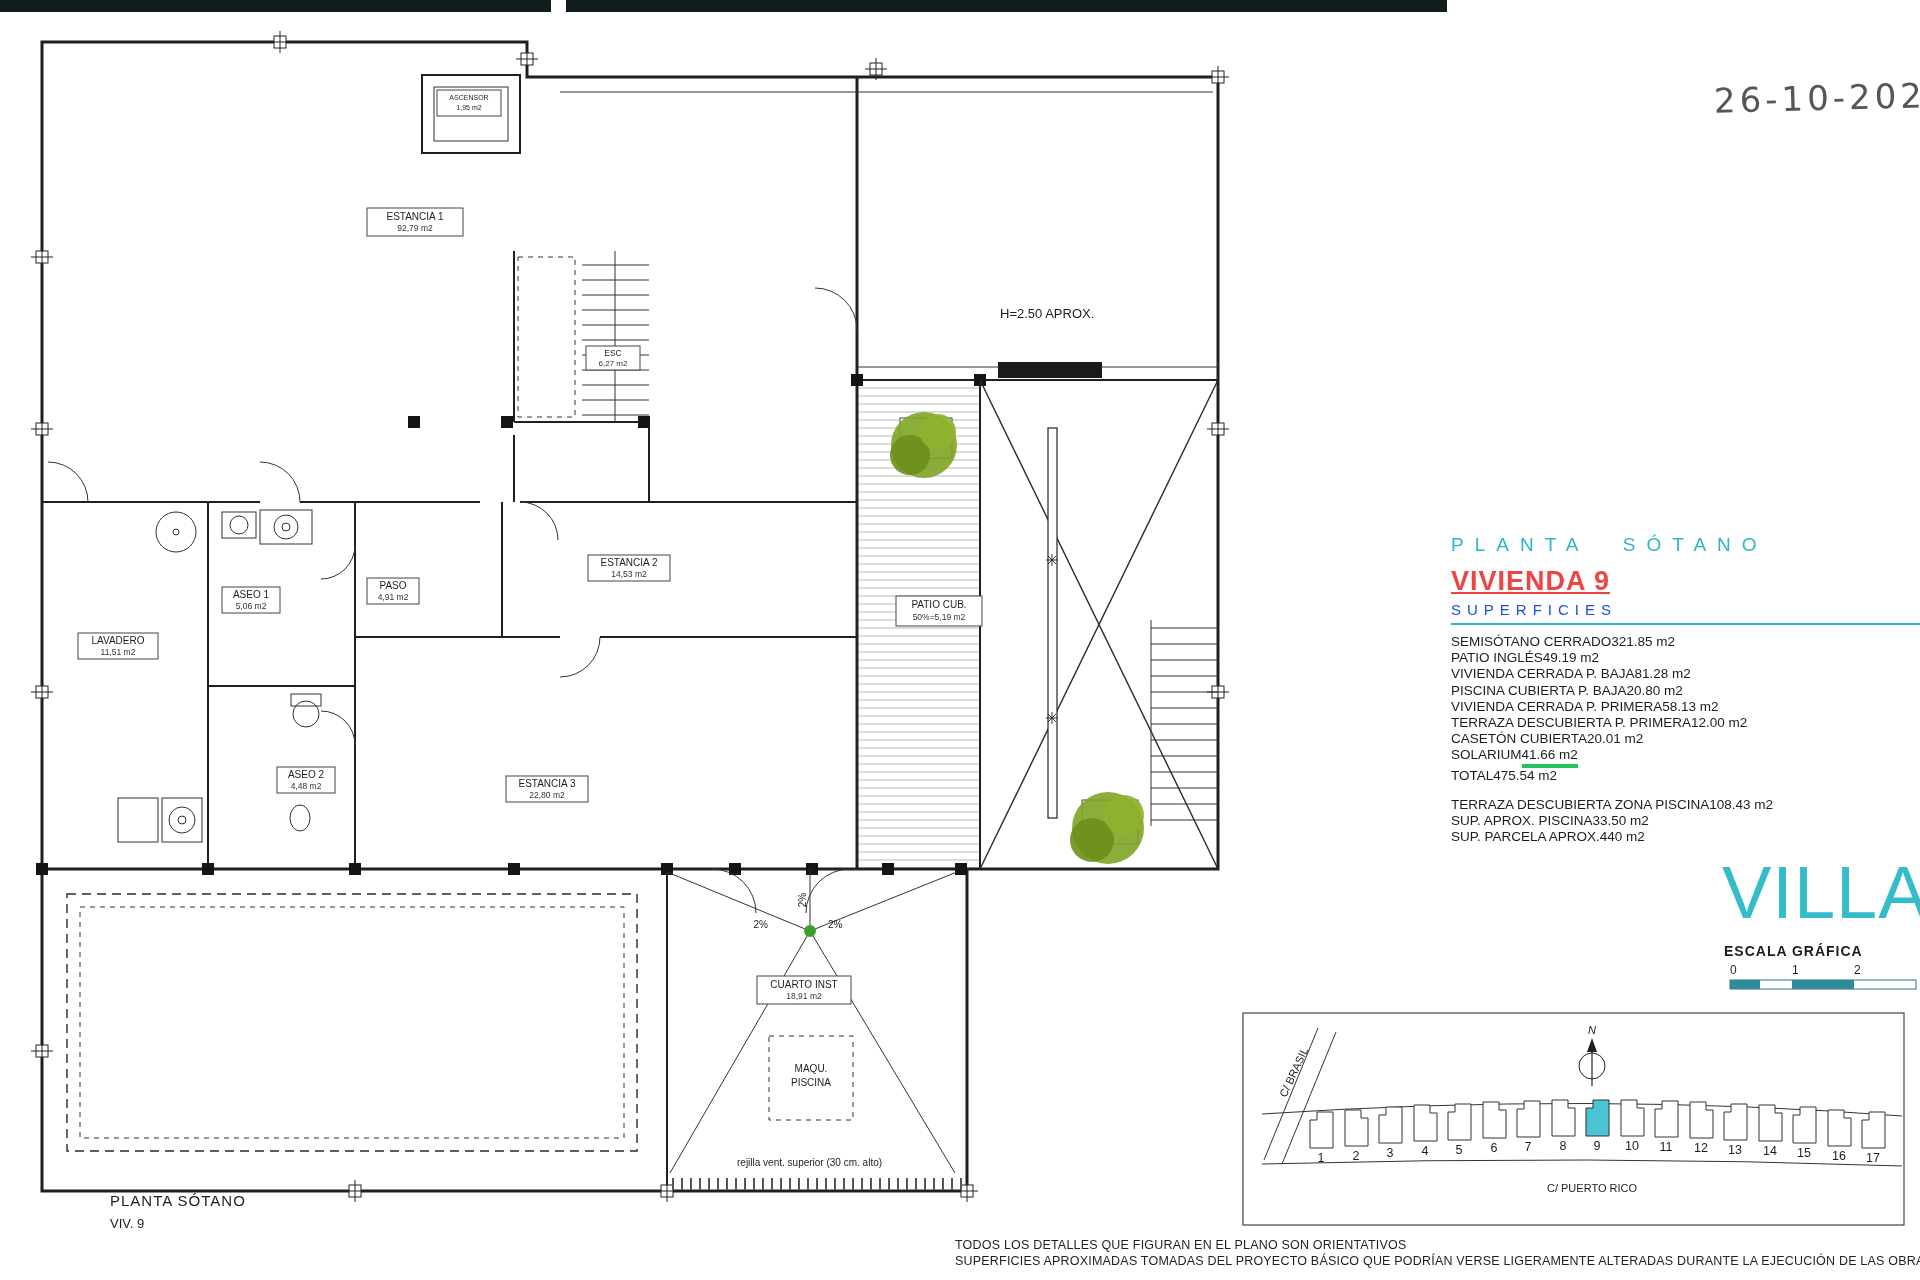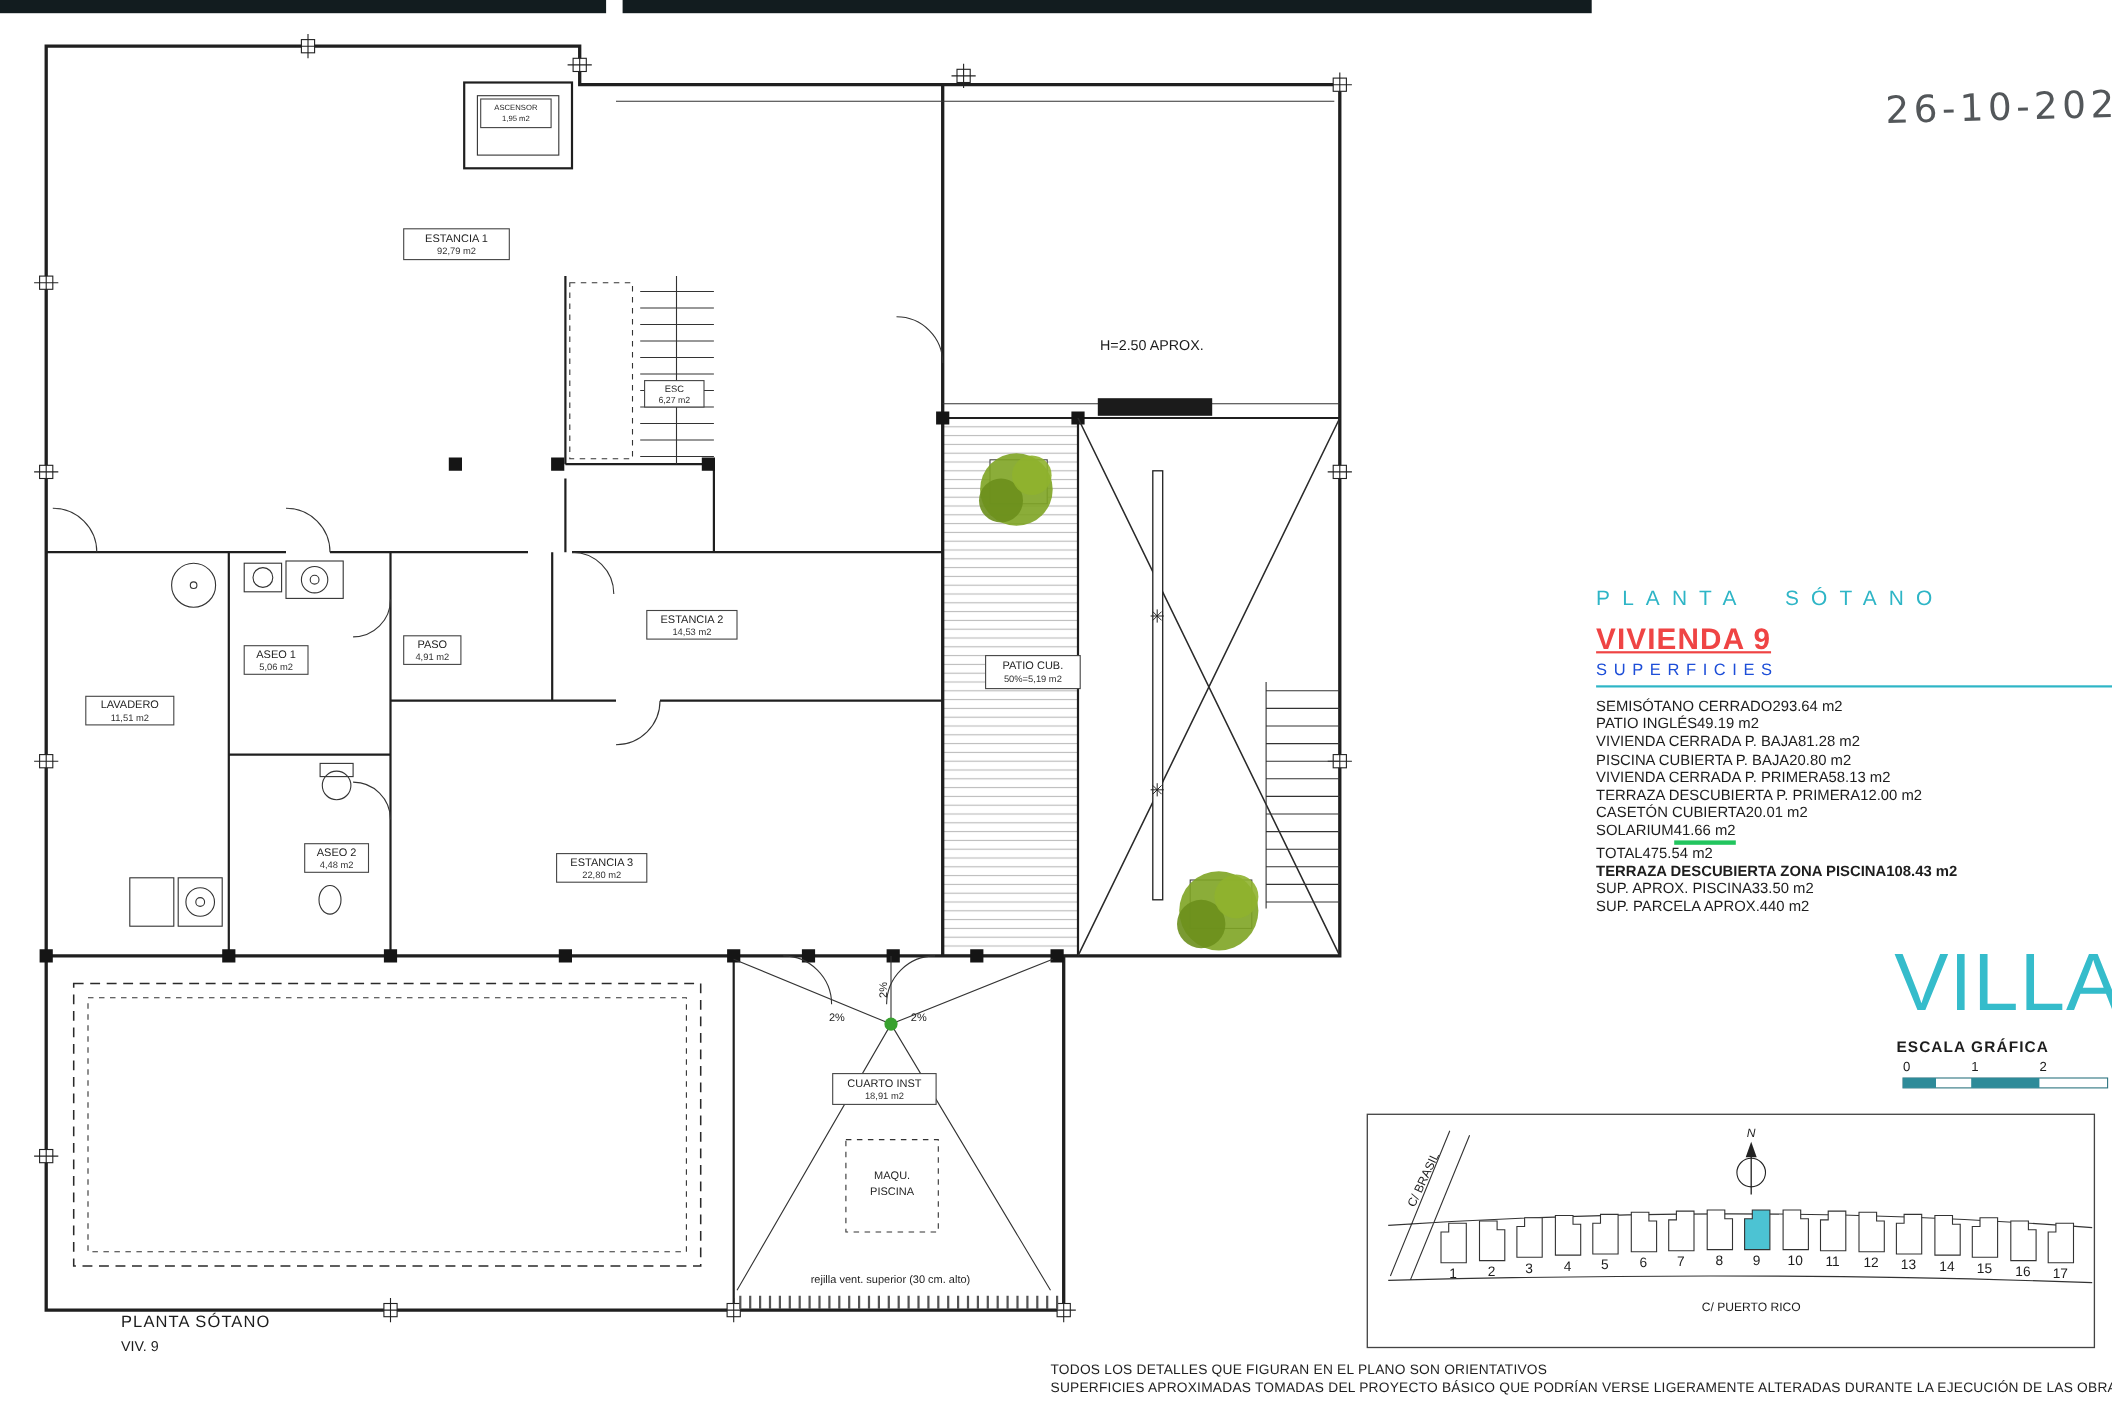--- a/index.html
+++ b/index.html
@@ -21,21 +21,21 @@
   
   .planta-heading{
     left:1451px;top:534px;color:#2eb5c6;font-size:19px;font-weight:500;
     letter-spacing:11px;word-spacing:18px;white-space:nowrap;
   }
   .vivienda-title{left:1451px;top:566px;font-size:27px;font-weight:bold;letter-spacing:1px;color:#ef4444;text-decoration:underline;}
   .superficies-heading{left:1451px;top:601px;color:#1d4ed8;font-size:15px;letter-spacing:6px;font-weight:500;}
   .superficies-rule{left:1451px;top:623px;width:469px;height:2px;background:#2eb5c6;}
   .surfaces{left:1451px;top:634px;width:452px;font-size:13.5px;line-height:16.2px;}
   .surfaces .srow{display:flex;justify-content:flex-start;white-space:nowrap;}
-  .surfaces .srow:nth-child(10){font-weight:bold;}
+  .surfaces .srow:nth-child(10){margin-top:13px;}
   .surfaces .sval.sum{border-bottom:4px solid #22c55e;}
   .villa-title{
     left:1722px;top:850px;font-size:74px;color:#35bccb;letter-spacing:1px;
     font-weight:400;white-space:nowrap;
   }
   .footer-text{left:955px;top:1238px;font-size:12.5px;line-height:15.5px;letter-spacing:.2px;color:#1f1f1f;white-space:nowrap;}
 
   
   svg text{font-family:"Liberation Sans",sans-serif;fill:#1d1d1d;}
   .w3{stroke:#1f1f1f;stroke-width:3;fill:none;stroke-linecap:square;}
@@ -344,21 +344,21 @@
 <div class="abs date-note">26-10-202</div>
 
 <div class="abs planta-heading">PLANTA SÓTANO</div>
 <div class="abs vivienda-title">VIVIENDA 9</div>
 <div class="abs superficies-heading">SUPERFICIES</div>
 <div class="abs superficies-rule"></div>
 
 <div class="abs surfaces">
   <div class="srow">
       <span>SEMISÓTANO CERRADO</span>
-      <span class="sval">293.64 m2</span>
+      <span class="sval">321.85 m2</span>
     </div>
   <div class="srow">
       <span>PATIO INGLÉS</span>
       <span class="sval">49.19 m2</span>
     </div>
   <div class="srow">
       <span>VIVIENDA CERRADA P. BAJA</span>
       <span class="sval">81.28 m2</span>
     </div>
   <div class="srow">

